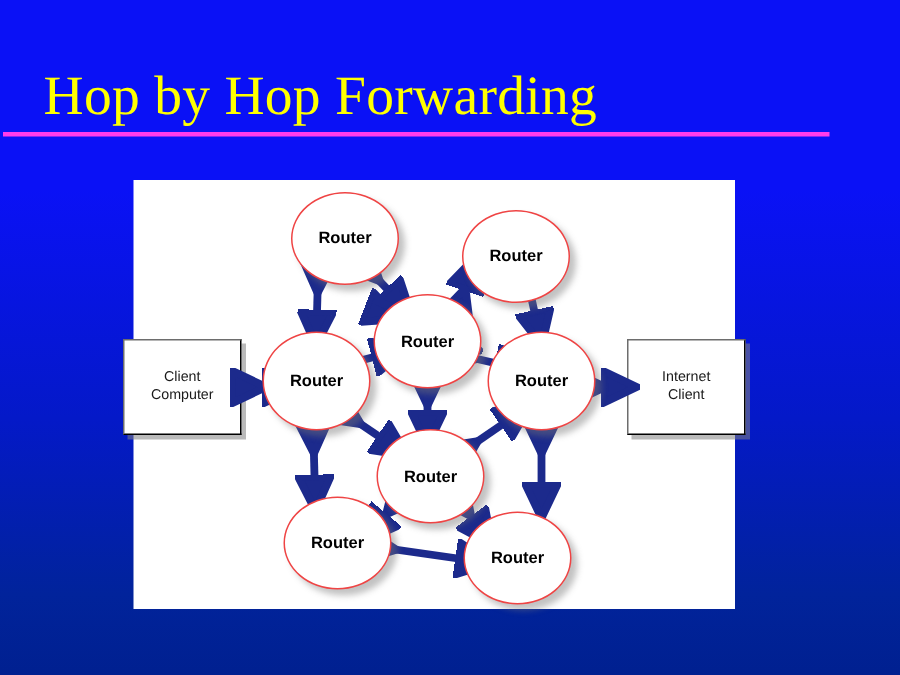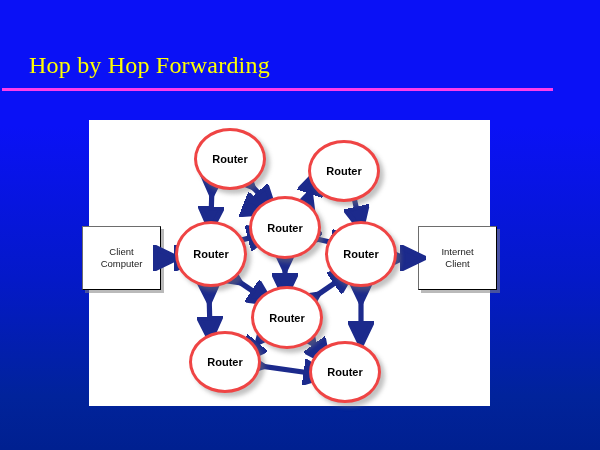--- a/index.html
+++ b/index.html
@@ -19,21 +19,21 @@
     background: linear-gradient(to bottom, #0a11f6 0%, #0a11f6 28%, #0419c8 62%, #01239b 88%, #002090 100%);
     overflow: hidden;
   }
 
   
   #title {
     position: absolute;
     left: 29px;
     top: 44px;
     font-family: "Liberation Serif", serif;
-    font-size: 24px;
+    font-size: 37px;
     line-height: 42px;
     color: #ffff00;
     white-space: nowrap;
     letter-spacing: 0.2px;
   }
   #title-rule {
     position: absolute;
     left: 2px;
     top: 88px;
     width: 551px;
@@ -88,21 +88,21 @@
     top: 106px;
     width: 79px;
     height: 64px;
   }
 
   
   .router {
     position: absolute;
     border-radius: 50%;
     background: #ffffff;
-    border: 3px solid #ef4444;
+    border: 1px solid #ef4444;
     box-shadow: 4px 4px 4px rgba(120,120,120,0.45);
     display: flex;
     align-items: center;
     justify-content: center;
     font-size: 11px;
     font-weight: bold;
     color: #000000;
     box-sizing: border-box;
     z-index: 3;
   }

